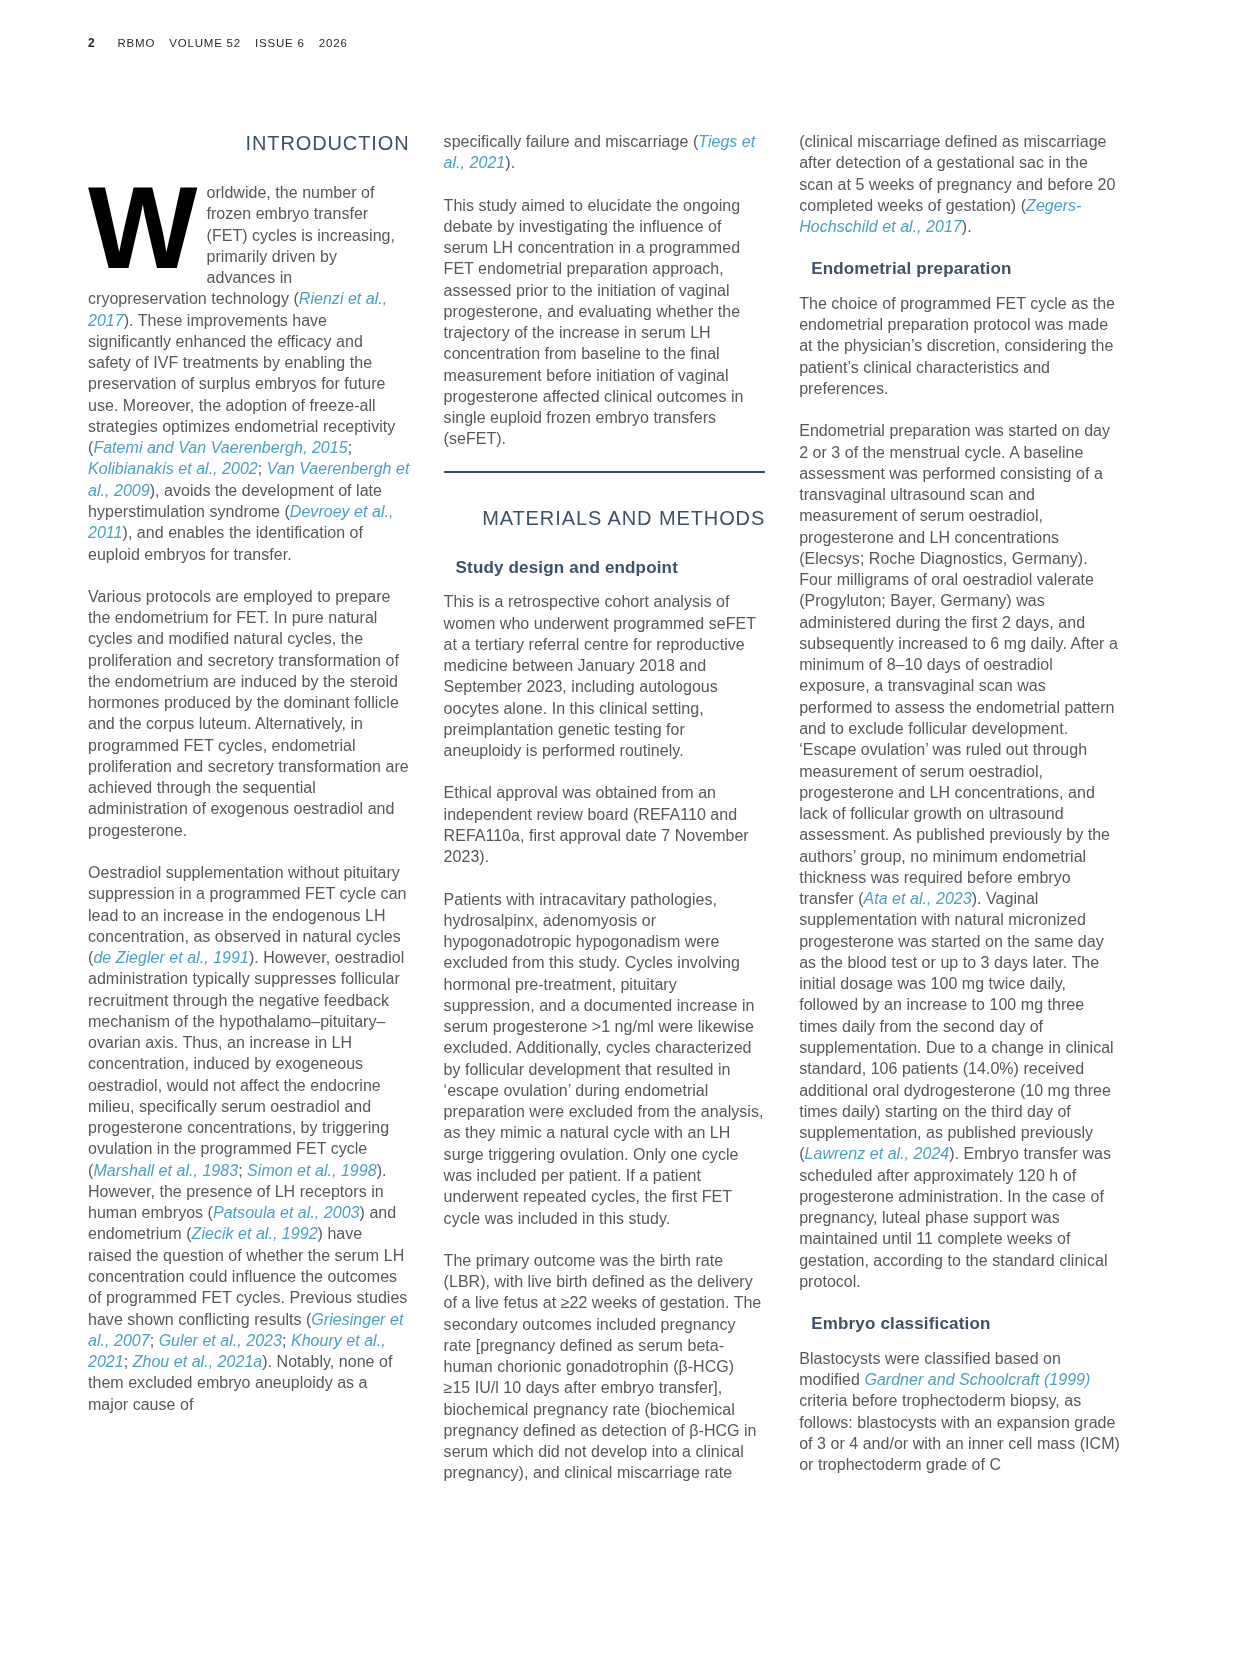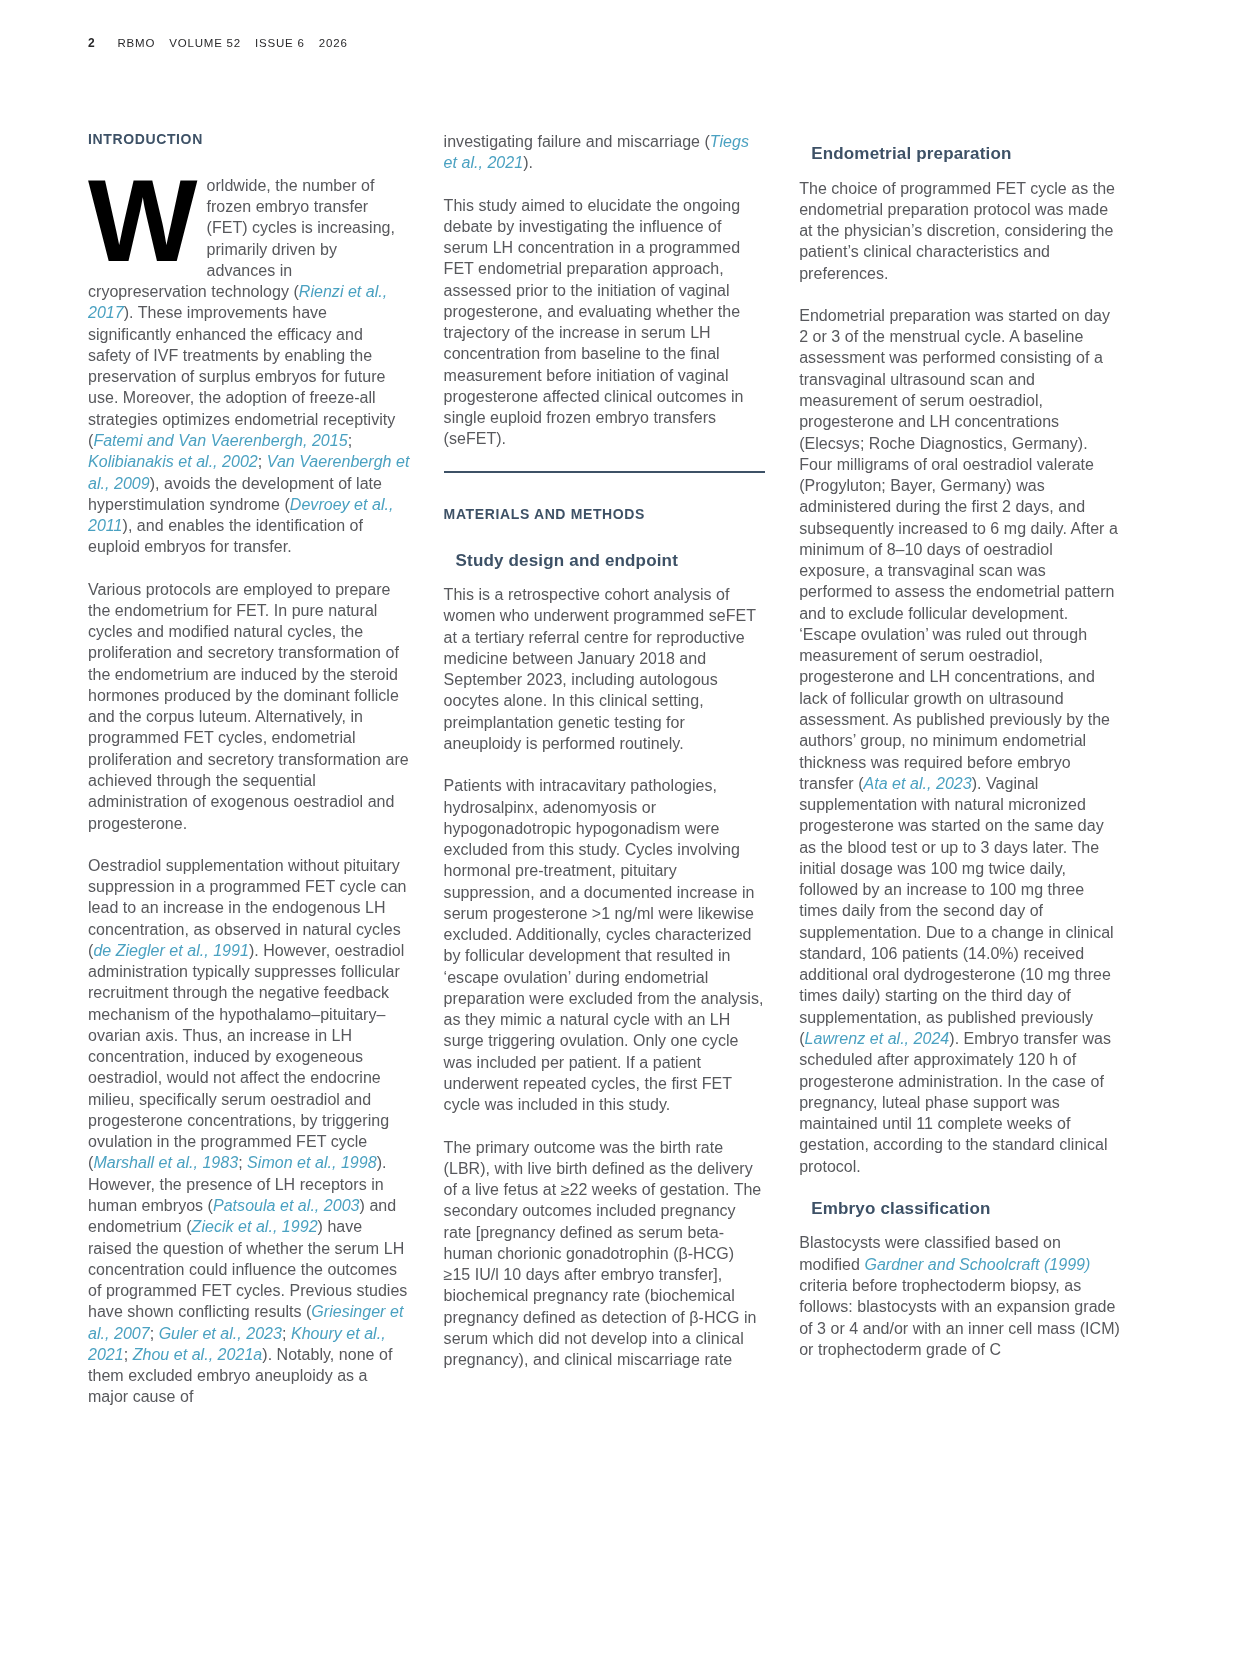--- a/index.html
+++ b/index.html
@@ -7,22 +7,22 @@
   .page{position:relative;width:1241px;height:1654px;background:#fff;}
   .header{position:absolute;top:36px;left:88px;display:flex;align-items:baseline;
           font-size:11.5px;letter-spacing:0.07em;color:#29292b;}
   .header .pagenum{font-weight:bold;margin-right:22px;font-size:12px;}
   .header .hitem{margin-right:14px;text-align:right;}
   .content{position:absolute;top:131px;left:88px;width:1033px;display:flex;gap:34px;}
   .column{width:321.6px;flex:0 0 321.6px;}
   .p{margin:0 0 21px 0;font-size:16px;line-height:1.33;color:var(--body,#57585c);
      letter-spacing:0.002em;}
   .p:last-child{margin-bottom:0;}
-  .h1{margin:0 0 27px 0;font-size:14px;line-height:1.2;font-weight:bold;
-      color:var(--heading,#3d5166);letter-spacing:0.045em;}
+  .h1{margin:0 0 27px 0;font-size:20px;line-height:1.2;font-weight:normal;
+      color:var(--heading,#3d5166);letter-spacing:0.045em;text-align:right;}
   .h2{margin:12px;font-size:17px;line-height:1.33;font-weight:bold;color:var(--heading,#3d5166);
       letter-spacing:0.01em;}
   .rule{border:none;border-top:2px solid var(--heading,#3d5166);margin:11px 0 33px 0;}
   .cite{color:var(--citation,#4aa1c1);font-style:italic;}
   .plain{color:inherit;}
   .dropcap{float:left;height:84px;font-size:116px;line-height:84px;font-weight:bold;
            color:#000;margin:4px 9px 0 0;}
 </style>
 </head>
 <body>
@@ -37,30 +37,32 @@
   </div>
 
   <div class="content">
     <div class="column">
         <h2 class="h1"><span class="plain">INTRODUCTION</span></h2>
         <p class="p"><span class="dropcap" style="color: rgb(0, 0, 0);">W</span><span class="plain">orldwide, the number of frozen embryo transfer (FET) cycles is increasing, primarily driven by advances in cryopreservation technology (</span><span class="cite">Rienzi et al., 2017</span><span class="plain">). These improvements have significantly enhanced the efficacy and safety of IVF treatments by enabling the preservation of surplus embryos for future use. Moreover, the adoption of freeze-all strategies optimizes endometrial receptivity (</span><span class="cite">Fatemi and Van Vaerenbergh, 2015</span><span class="plain">; </span><span class="cite">Kolibianakis et al., 2002</span><span class="plain">; </span><span class="cite">Van Vaerenbergh et al., 2009</span><span class="plain">), avoids the development of late hyperstimulation syndrome (</span><span class="cite">Devroey et al., 2011</span><span class="plain">), and enables the identification of euploid embryos for transfer.</span></p>
         <p class="p"><span class="plain">Various protocols are employed to prepare the endometrium for FET. In pure natural cycles and modified natural cycles, the proliferation and secretory transformation of the endometrium are induced by the steroid hormones produced by the dominant follicle and the corpus luteum. Alternatively, in programmed FET cycles, endometrial proliferation and secretory transformation are achieved through the sequential administration of exogenous oestradiol and progesterone.</span></p>
         <p class="p"><span class="plain">Oestradiol supplementation without pituitary suppression in a programmed FET cycle can lead to an increase in the endogenous LH concentration, as observed in natural cycles (</span><span class="cite">de Ziegler et al., 1991</span><span class="plain">). However, oestradiol administration typically suppresses follicular recruitment through the negative feedback mechanism of the hypothalamo–pituitary–ovarian axis. Thus, an increase in LH concentration, induced by exogeneous oestradiol, would not affect the endocrine milieu, specifically serum oestradiol and progesterone concentrations, by triggering ovulation in the programmed FET cycle (</span><span class="cite">Marshall et al., 1983</span><span class="plain">; </span><span class="cite">Simon et al., 1998</span><span class="plain">). However, the presence of LH receptors in human embryos (</span><span class="cite">Patsoula et al., 2003</span><span class="plain">) and endometrium (</span><span class="cite">Ziecik et al., 1992</span><span class="plain">) have raised the question of whether the serum LH concentration could influence the outcomes of programmed FET cycles. Previous studies have shown conflicting results (</span><span class="cite">Griesinger et al., 2007</span><span class="plain">; </span><span class="cite">Guler et al., 2023</span><span class="plain">; </span><span class="cite">Khoury et al., 2021</span><span class="plain">; </span><span class="cite">Zhou et al., 2021a</span><span class="plain">). Notably, none of them excluded embryo aneuploidy as a major cause of</span></p>
       </div>
     <div class="column">
-        <p class="p"><span class="plain">investigating failure and miscarriage (</span><span class="cite">Tiegs et al., 2021</span><span class="plain">).</span></p>
+        <p class="p"><span class="plain">specifically failure and miscarriage (</span><span class="cite">Tiegs et al., 2021</span><span class="plain">).</span></p>
         <p class="p"><span class="plain">This study aimed to elucidate the ongoing debate by investigating the influence of serum LH concentration in a programmed FET endometrial preparation approach, assessed prior to the initiation of vaginal progesterone, and evaluating whether the trajectory of the increase in serum LH concentration from baseline to the final measurement before initiation of vaginal progesterone affected clinical outcomes in single euploid frozen embryo transfers (seFET).</span></p>
         <div class="rule"></div>
         <h2 class="h1"><span class="plain">MATERIALS AND METHODS</span></h2>
         <h3 class="h2"><span class="plain">Study design and endpoint</span></h3>
         <p class="p"><span class="plain">This is a retrospective cohort analysis of women who underwent programmed seFET at a tertiary referral centre for reproductive medicine between January 2018 and September 2023, including autologous oocytes alone. In this clinical setting, preimplantation genetic testing for aneuploidy is performed routinely.</span></p>
+        <p class="p"><span class="plain">Ethical approval was obtained from an independent review board (REFA110 and REFA110a, first approval date 7 November 2023).</span></p>
         <p class="p"><span class="plain">Patients with intracavitary pathologies, hydrosalpinx, adenomyosis or hypogonadotropic hypogonadism were excluded from this study. Cycles involving hormonal pre-treatment, pituitary suppression, and a documented increase in serum progesterone &gt;1 ng/ml were likewise excluded. Additionally, cycles characterized by follicular development that resulted in ‘escape ovulation’ during endometrial preparation were excluded from the analysis, as they mimic a natural cycle with an LH surge triggering ovulation. Only one cycle was included per patient. If a patient underwent repeated cycles, the first FET cycle was included in this study.</span></p>
         <p class="p"><span class="plain">The primary outcome was the birth rate (LBR), with live birth defined as the delivery of a live fetus at ≥22 weeks of gestation. The secondary outcomes included pregnancy rate [pregnancy defined as serum beta-human chorionic gonadotrophin (β-HCG) ≥15 IU/l 10 days after embryo transfer], biochemical pregnancy rate (biochemical pregnancy defined as detection of β-HCG in serum which did not develop into a clinical pregnancy), and clinical miscarriage rate</span></p>
       </div>
     <div class="column">
+        <p class="p"><span class="plain">(clinical miscarriage defined as miscarriage after detection of a gestational sac in the scan at 5 weeks of pregnancy and before 20 completed weeks of gestation) (</span><span class="cite">Zegers-Hochschild et al., 2017</span><span class="plain">).</span></p>
         <h3 class="h2"><span class="plain">Endometrial preparation</span></h3>
         <p class="p"><span class="plain">The choice of programmed FET cycle as the endometrial preparation protocol was made at the physician’s discretion, considering the patient’s clinical characteristics and preferences.</span></p>
         <p class="p"><span class="plain">Endometrial preparation was started on day 2 or 3 of the menstrual cycle. A baseline assessment was performed consisting of a transvaginal ultrasound scan and measurement of serum oestradiol, progesterone and LH concentrations (Elecsys; Roche Diagnostics, Germany). Four milligrams of oral oestradiol valerate (Progyluton; Bayer, Germany) was administered during the first 2 days, and subsequently increased to 6 mg daily. After a minimum of 8–10 days of oestradiol exposure, a transvaginal scan was performed to assess the endometrial pattern and to exclude follicular development. ‘Escape ovulation’ was ruled out through measurement of serum oestradiol, progesterone and LH concentrations, and lack of follicular growth on ultrasound assessment. As published previously by the authors’ group, no minimum endometrial thickness was required before embryo transfer (</span><span class="cite">Ata et al., 2023</span><span class="plain">). Vaginal supplementation with natural micronized progesterone was started on the same day as the blood test or up to 3 days later. The initial dosage was 100 mg twice daily, followed by an increase to 100 mg three times daily from the second day of supplementation. Due to a change in clinical standard, 106 patients (14.0%) received additional oral dydrogesterone (10 mg three times daily) starting on the third day of supplementation, as published previously (</span><span class="cite">Lawrenz et al., 2024</span><span class="plain">). Embryo transfer was scheduled after approximately 120 h of progesterone administration. In the case of pregnancy, luteal phase support was maintained until 11 complete weeks of gestation, according to the standard clinical protocol.</span></p>
         <h3 class="h2"><span class="plain">Embryo classification</span></h3>
         <p class="p"><span class="plain">Blastocysts were classified based on modified </span><span class="cite">Gardner and Schoolcraft (1999)</span><span class="plain"> criteria before trophectoderm biopsy, as follows: blastocysts with an expansion grade of 3 or 4 and/or with an inner cell mass (ICM) or trophectoderm grade of C</span></p>
       </div>
   </div>
 </div>
 
 </body></html>

